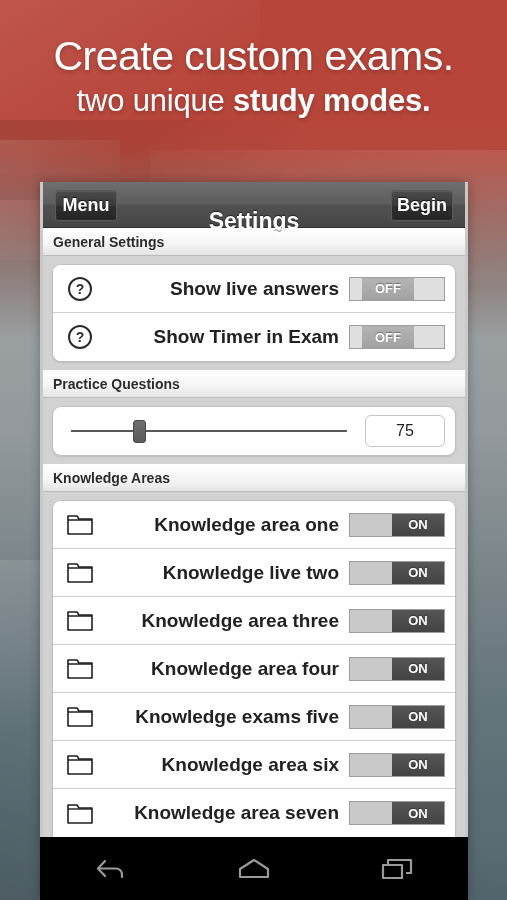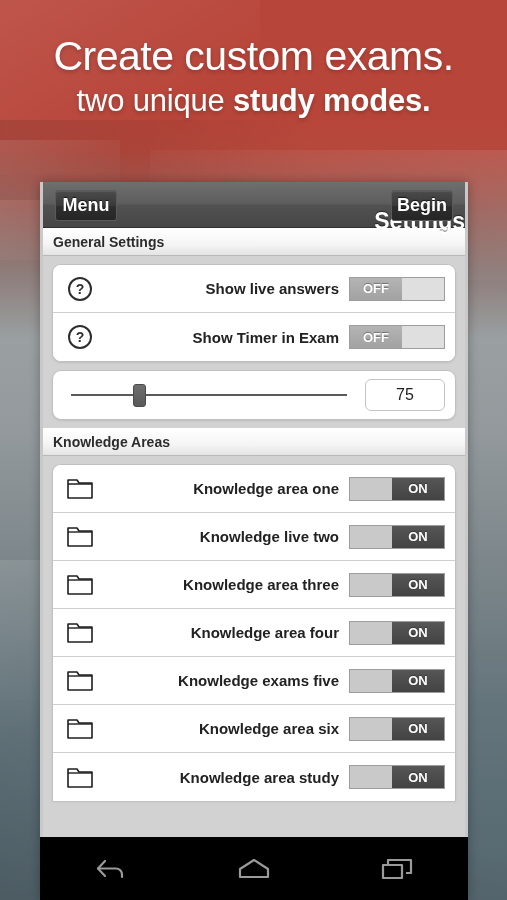--- a/index.html
+++ b/index.html
@@ -67,21 +67,21 @@
   }
 
   
   #title-bar {
     height:46px; position:relative;
     background:linear-gradient(180deg,#6f6f6f 0%, #5d5d5d 48%, #515151 52%, #464646 100%);
     border-bottom:1px solid #303030;
   }
   #app-title {
     position:absolute; left:0; right:0; top:16px; height:40px;
-    line-height:46px; text-align:right;
+    line-height:46px; text-align:center;
     color:#ffffff; font-size:23px; font-weight:700;
     text-shadow:0 -1px 1px rgba(0,0,0,0.55);
   }
   .bar-btn {
     position:absolute; top:8px; height:31px;
     background:linear-gradient(180deg,#4b4b4b 0%, #3a3a3a 50%, #2e2e2e 51%, #262626 100%);
     border:1px solid #5a5a5a; border-radius:3px;
     color:#ffffff; font-size:18px; font-weight:700;
     line-height:29px; text-align:center;
     text-shadow:0 -1px 1px rgba(0,0,0,0.7);
@@ -119,37 +119,38 @@
   }
   .row:last-child { border-bottom:none; }
 
   .row-icon {
     width:54px; flex:0 0 54px;
     display:flex; align-items:center; justify-content:center;
   }
   .row-label {
     flex:1 1 auto; text-align:right;
     padding-right:10px;
-    font-size:15px; font-weight:700; color:#222222;
+    font-size:19px; font-weight:700; color:#222222;
     white-space:nowrap;
   }
   .row-control { flex:0 0 auto; padding-right:10px; display:flex; align-items:center; }
 
   
   .toggle {
     width:96px; height:24px; position:relative;
     border:1px solid #9d9d9d;
     background:#dedede;
     display:flex;
   }
   .toggle .knob {
     width:52px; height:100%;
     display:flex; align-items:center; justify-content:center;
     font-size:13px; font-weight:700; color:#ffffff;
     text-shadow:0 -1px 1px rgba(0,0,0,0.35);
+    margin-left:12px;
   }
   .toggle.off { background:#dfdfdf; }
   .toggle.off .knob {
     background:linear-gradient(180deg,#b4b4b4 0%, #a2a2a2 100%);
     order:0;
   }
   .toggle.on { background:#c9c9c9; }
   .toggle.on .knob {
     background:linear-gradient(180deg,#565656 0%, #434343 100%);
     margin-left:auto;
@@ -252,20 +253,21 @@
         <div class="row-label">Show Timer in Exam</div>
         <div class="row-control">
           <div class="toggle off">
             <div class="knob">OFF</div>
           </div>
         </div>
       </div>
 
     </div>
 
+    <div class="section-header">Practice Questions</div>
 
     <div class="card">
       <div id="slider-row">
         <div id="slider-track-wrap">
           <div id="slider-line"></div>
           <div id="slider-thumb" style="left: 24%;"></div>
         </div>
         <div id="slider-value">75</div>
       </div>
     </div>
@@ -358,21 +360,21 @@
             </div>
           </div>
         </div>
         <div class="row">
           <div class="row-icon">
             <svg class="folder-svg" width="28" height="23" viewBox="0 0 28 23" fill="#ffffff" stroke="#1f1f1f" stroke-width="1.6" stroke-linejoin="round">
               <path d="M2 21 V3 H11 L13 6 H26 V21 Z"></path>
               <path d="M2 7 H26" stroke-width="1.4"></path>
             </svg>
           </div>
-          <div class="row-label">Knowledge area study</div>
+          <div class="row-label">Knowledge area seven</div>
           <div class="row-control">
             <div class="toggle on">
               <div class="knob">ON</div>
             </div>
           </div>
         </div>
       </div>
 
   </div>
 

